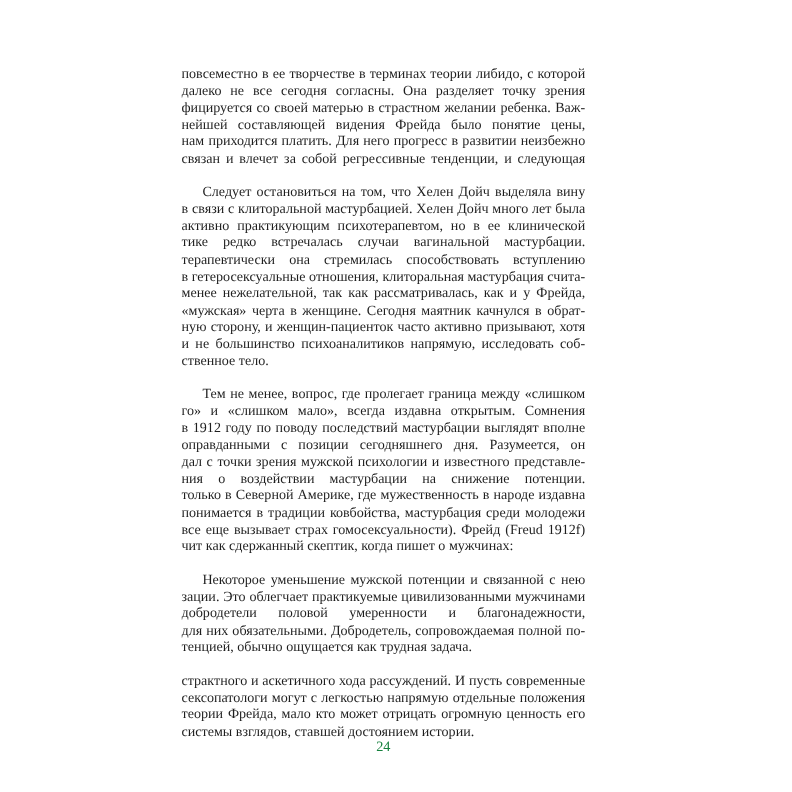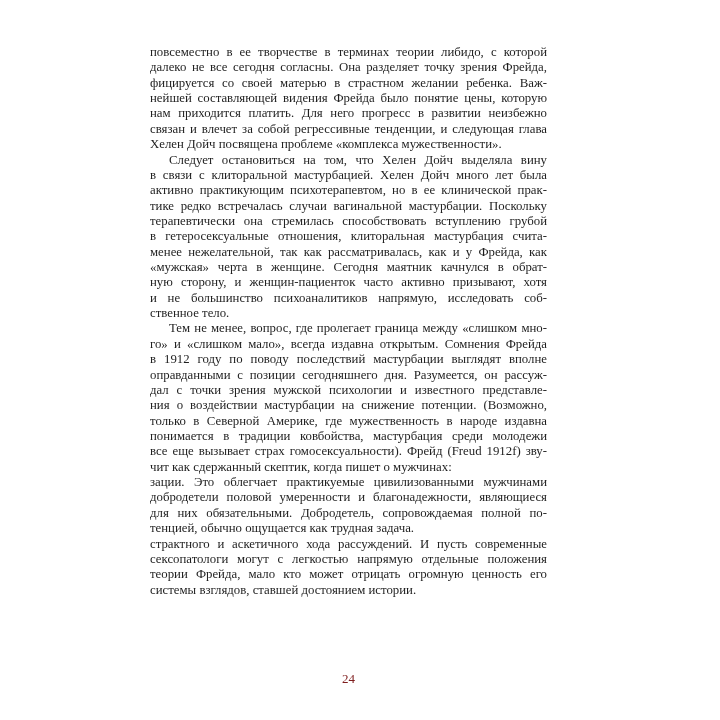--- a/index.html
+++ b/index.html
@@ -16,21 +16,21 @@
     color: #1e1e1e;
     overflow: hidden;
   }
   .text-block {
     position: absolute;
     left: 150px;
     top: 45px;
     width: 397px;
   }
   .paragraph {
-    margin: 0;
+    margin: 15px;
     padding: 0;
   }
   .line {
     height: 15.36px;
     line-height: 15.36px;
     font-size: 12.8px;
     text-align: justify;
     text-align-last: justify;
     overflow: hidden;
     white-space: normal;
@@ -42,36 +42,35 @@
     text-align-last: left;
   }
   .page-number {
     position: absolute;
     top: 671px;
     left: 150px;
     width: 397px;
     text-align: center;
     font-size: 13px;
     line-height: 16px;
-    color: #7f1d1d;
+    color: #15803d;
   }
 </style>
 </head>
 <body>
 
 <div class="page">
   <div class="text-block">
       <div class="paragraph">
         <div class="line">повсеместно в ее творчестве в терминах теории либидо, с которой</div>
         <div class="line">далеко не все сегодня согласны. Она разделяет точку зрения Фрейда,</div>
         <div class="line">фицируется со своей матерью в страстном желании ребенка. Важ-</div>
         <div class="line">нейшей составляющей видения Фрейда было понятие цены, которую</div>
         <div class="line">нам приходится платить. Для него прогресс в развитии неизбежно</div>
         <div class="line">связан и влечет за собой регрессивные тенденции, и следующая глава</div>
-        <div class="line last">Хелен Дойч посвящена проблеме «комплекса мужественности».</div>
       </div>
       <div class="paragraph">
         <div class="line indent">Следует остановиться на том, что Хелен Дойч выделяла вину</div>
         <div class="line">в связи с клиторальной мастурбацией. Хелен Дойч много лет была</div>
         <div class="line">активно практикующим психотерапевтом, но в ее клинической прак-</div>
         <div class="line">тике редко встречалась случаи вагинальной мастурбации. Поскольку</div>
         <div class="line">терапевтически она стремилась способствовать вступлению грубой</div>
         <div class="line">в гетеросексуальные отношения, клиторальная мастурбация счита-</div>
         <div class="line">менее нежелательной, так как рассматривалась, как и у Фрейда, как</div>
         <div class="line">«мужская» черта в женщине. Сегодня маятник качнулся в обрат-</div>
@@ -85,20 +84,21 @@
         <div class="line">в 1912 году по поводу последствий мастурбации выглядят вполне</div>
         <div class="line">оправданными с позиции сегодняшнего дня. Разумеется, он рассуж-</div>
         <div class="line">дал с точки зрения мужской психологии и известного представле-</div>
         <div class="line">ния о воздействии мастурбации на снижение потенции. (Возможно,</div>
         <div class="line">только в Северной Америке, где мужественность в народе издавна</div>
         <div class="line">понимается в традиции ковбойства, мастурбация среди молодежи</div>
         <div class="line">все еще вызывает страх гомосексуальности). Фрейд (Freud 1912f) зву-</div>
         <div class="line last">чит как сдержанный скептик, когда пишет о мужчинах:</div>
       </div>
       <div class="paragraph">
+        <div class="line indent">Некоторое уменьшение мужской потенции и связанной с нею</div>
         <div class="line">зации. Это облегчает практикуемые цивилизованными мужчинами</div>
         <div class="line">добродетели половой умеренности и благонадежности, являющиеся</div>
         <div class="line">для них обязательными. Добродетель, сопровождаемая полной по-</div>
         <div class="line last">тенцией, обычно ощущается как трудная задача.</div>
       </div>
       <div class="paragraph">
         <div class="line">страктного и аскетичного хода рассуждений. И пусть современные</div>
         <div class="line">сексопатологи могут с легкостью напрямую отдельные положения</div>
         <div class="line">теории Фрейда, мало кто может отрицать огромную ценность его</div>
         <div class="line last">системы взглядов, ставшей достоянием истории.</div>

